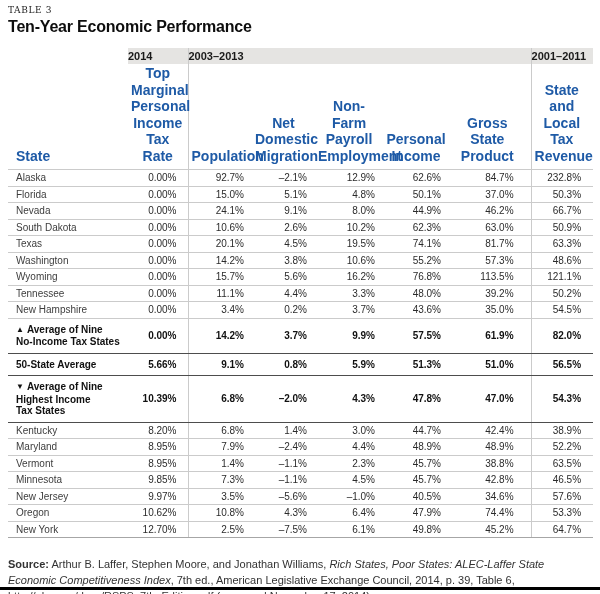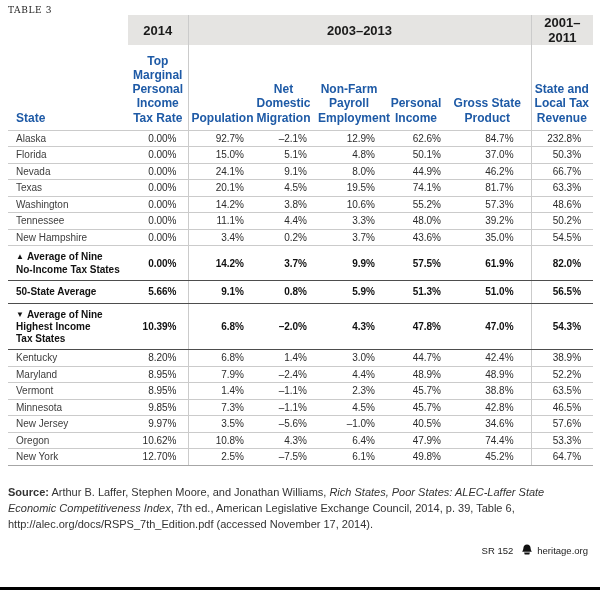--- a/index.html
+++ b/index.html
@@ -39,37 +39,36 @@
     border-collapse:collapse;
     table-layout:fixed;
     width:585px;
   }
   
   .v-r{border-right:1px solid var(--rule-light);}
   .v-l{border-left:1px solid var(--rule-light);}
   
   tr.bands td{
     height:16px;
-    font-size:13px;
+    font-size:11px;
     font-weight:700;
     color:var(--text-dark);
-    text-align:center;
     vertical-align:middle;
   }
   tr.bands td.band{background:var(--band-bg);}
   
   th{
     vertical-align:bottom;
-    font-size:12px;
+    font-size:14px;
     font-weight:700;
     line-height:1.18;
     color:var(--accent-blue);
     text-align:center;
     white-space:pre-line;
-    padding:9px 3px 5px;
+    padding:1px 3px 5px;
     border-bottom:1px solid var(--rule-light);
   }
   th.h-state{text-align:left;padding-left:8px;}
   th.c6{padding-right:8px;margin-top:21px;}
   th.c7{padding-right:4px;}
   
   tbody td{
     font-size:10px;
     line-height:11.5px;
     color:var(--text-body);
@@ -126,20 +125,21 @@
     height:3px;
     background:#000;
   }
 </style>
 </head>
 <body>
 
 <div class="page">
 
   <div class="table-label">TABLE 3</div>
+  <h1 class="page-title">Ten-Year Economic Performance</h1>
 
   <table class="perf">
     <colgroup>
       <col style="width:120px">
         <col style="width:60px">
         <col style="width:64px">
         <col style="width:63px">
       <col style="width:68px">
         <col style="width:66px">
         <col style="width:82px">
@@ -200,38 +200,58 @@
     <td class="c-label"><span class="row-label-text">Nevada</span></td>
     <td class="num c1 v-r">0.00%</td>
     <td class="num c2">24.1%</td>
     <td class="num c3">9.1%</td>
     <td class="num c4">8.0%</td>
     <td class="num c5">44.9%</td>
     <td class="num c6">46.2%</td>
     <td class="num c7 v-l">66.7%</td>
   </tr>
         <tr class="row-state">
+    <td class="c-label"><span class="row-label-text">South Dakota</span></td>
+    <td class="num c1 v-r">0.00%</td>
+    <td class="num c2">10.6%</td>
+    <td class="num c3">2.6%</td>
+    <td class="num c4">10.2%</td>
+    <td class="num c5">62.3%</td>
+    <td class="num c6">63.0%</td>
+    <td class="num c7 v-l">50.9%</td>
+  </tr>
+        <tr class="row-state">
     <td class="c-label"><span class="row-label-text">Texas</span></td>
     <td class="num c1 v-r">0.00%</td>
     <td class="num c2">20.1%</td>
     <td class="num c3">4.5%</td>
     <td class="num c4">19.5%</td>
     <td class="num c5">74.1%</td>
     <td class="num c6">81.7%</td>
     <td class="num c7 v-l">63.3%</td>
   </tr>
         <tr class="row-state">
     <td class="c-label"><span class="row-label-text">Washington</span></td>
     <td class="num c1 v-r">0.00%</td>
     <td class="num c2">14.2%</td>
     <td class="num c3">3.8%</td>
     <td class="num c4">10.6%</td>
     <td class="num c5">55.2%</td>
     <td class="num c6">57.3%</td>
     <td class="num c7 v-l">48.6%</td>
+  </tr>
+        <tr class="row-state">
+    <td class="c-label"><span class="row-label-text">Wyoming</span></td>
+    <td class="num c1 v-r">0.00%</td>
+    <td class="num c2">15.7%</td>
+    <td class="num c3">5.6%</td>
+    <td class="num c4">16.2%</td>
+    <td class="num c5">76.8%</td>
+    <td class="num c6">113.5%</td>
+    <td class="num c7 v-l">121.1%</td>
   </tr>
         <tr class="row-state">
     <td class="c-label"><span class="row-label-text">Tennessee</span></td>
     <td class="num c1 v-r">0.00%</td>
     <td class="num c2">11.1%</td>
     <td class="num c3">4.4%</td>
     <td class="num c4">3.3%</td>
     <td class="num c5">48.0%</td>
     <td class="num c6">39.2%</td>
     <td class="num c7 v-l">50.2%</td>

